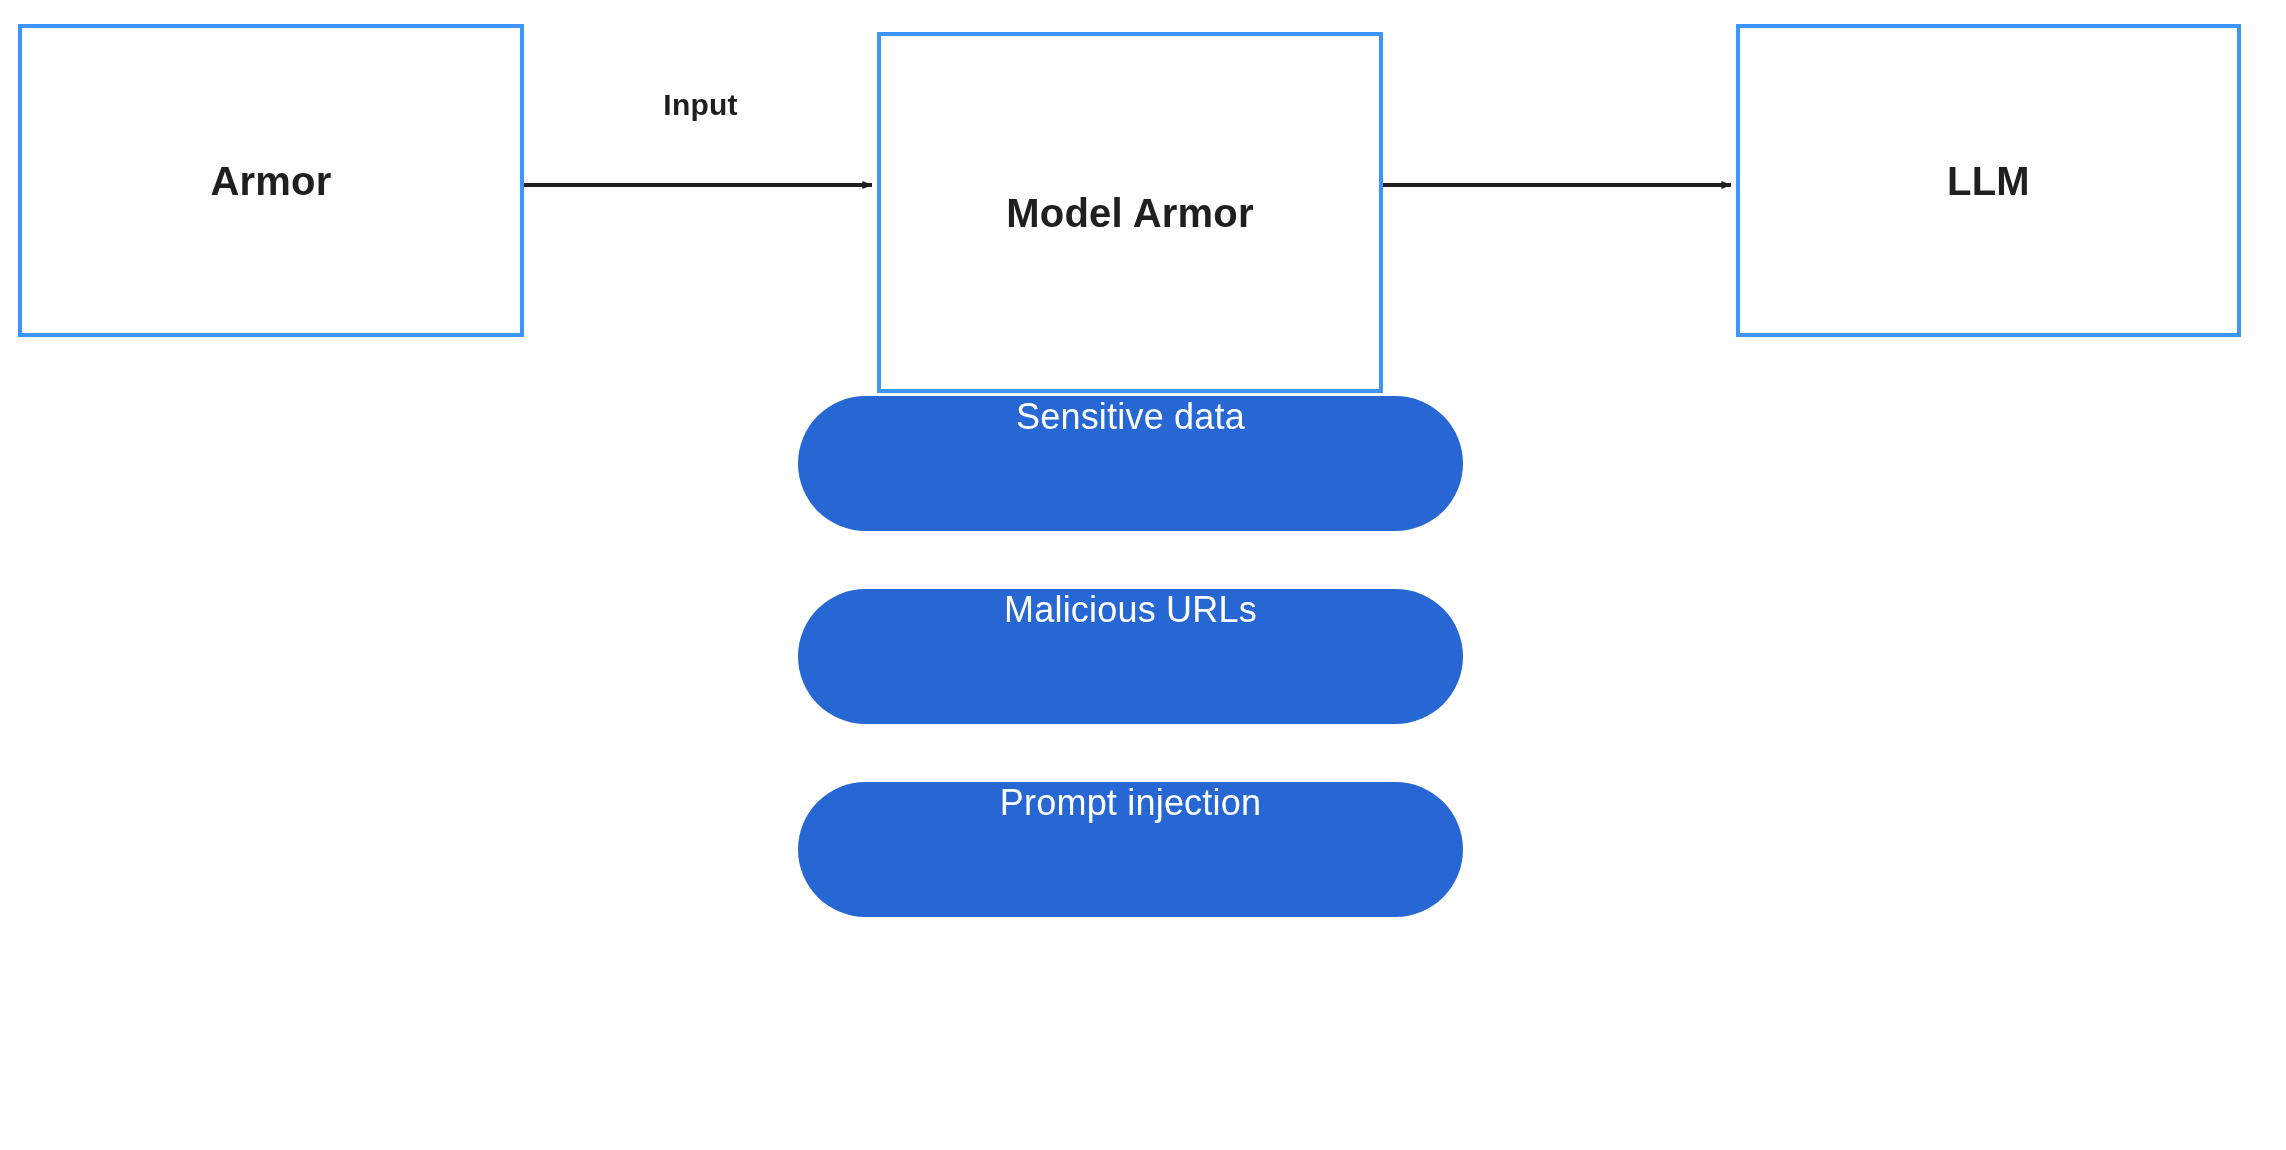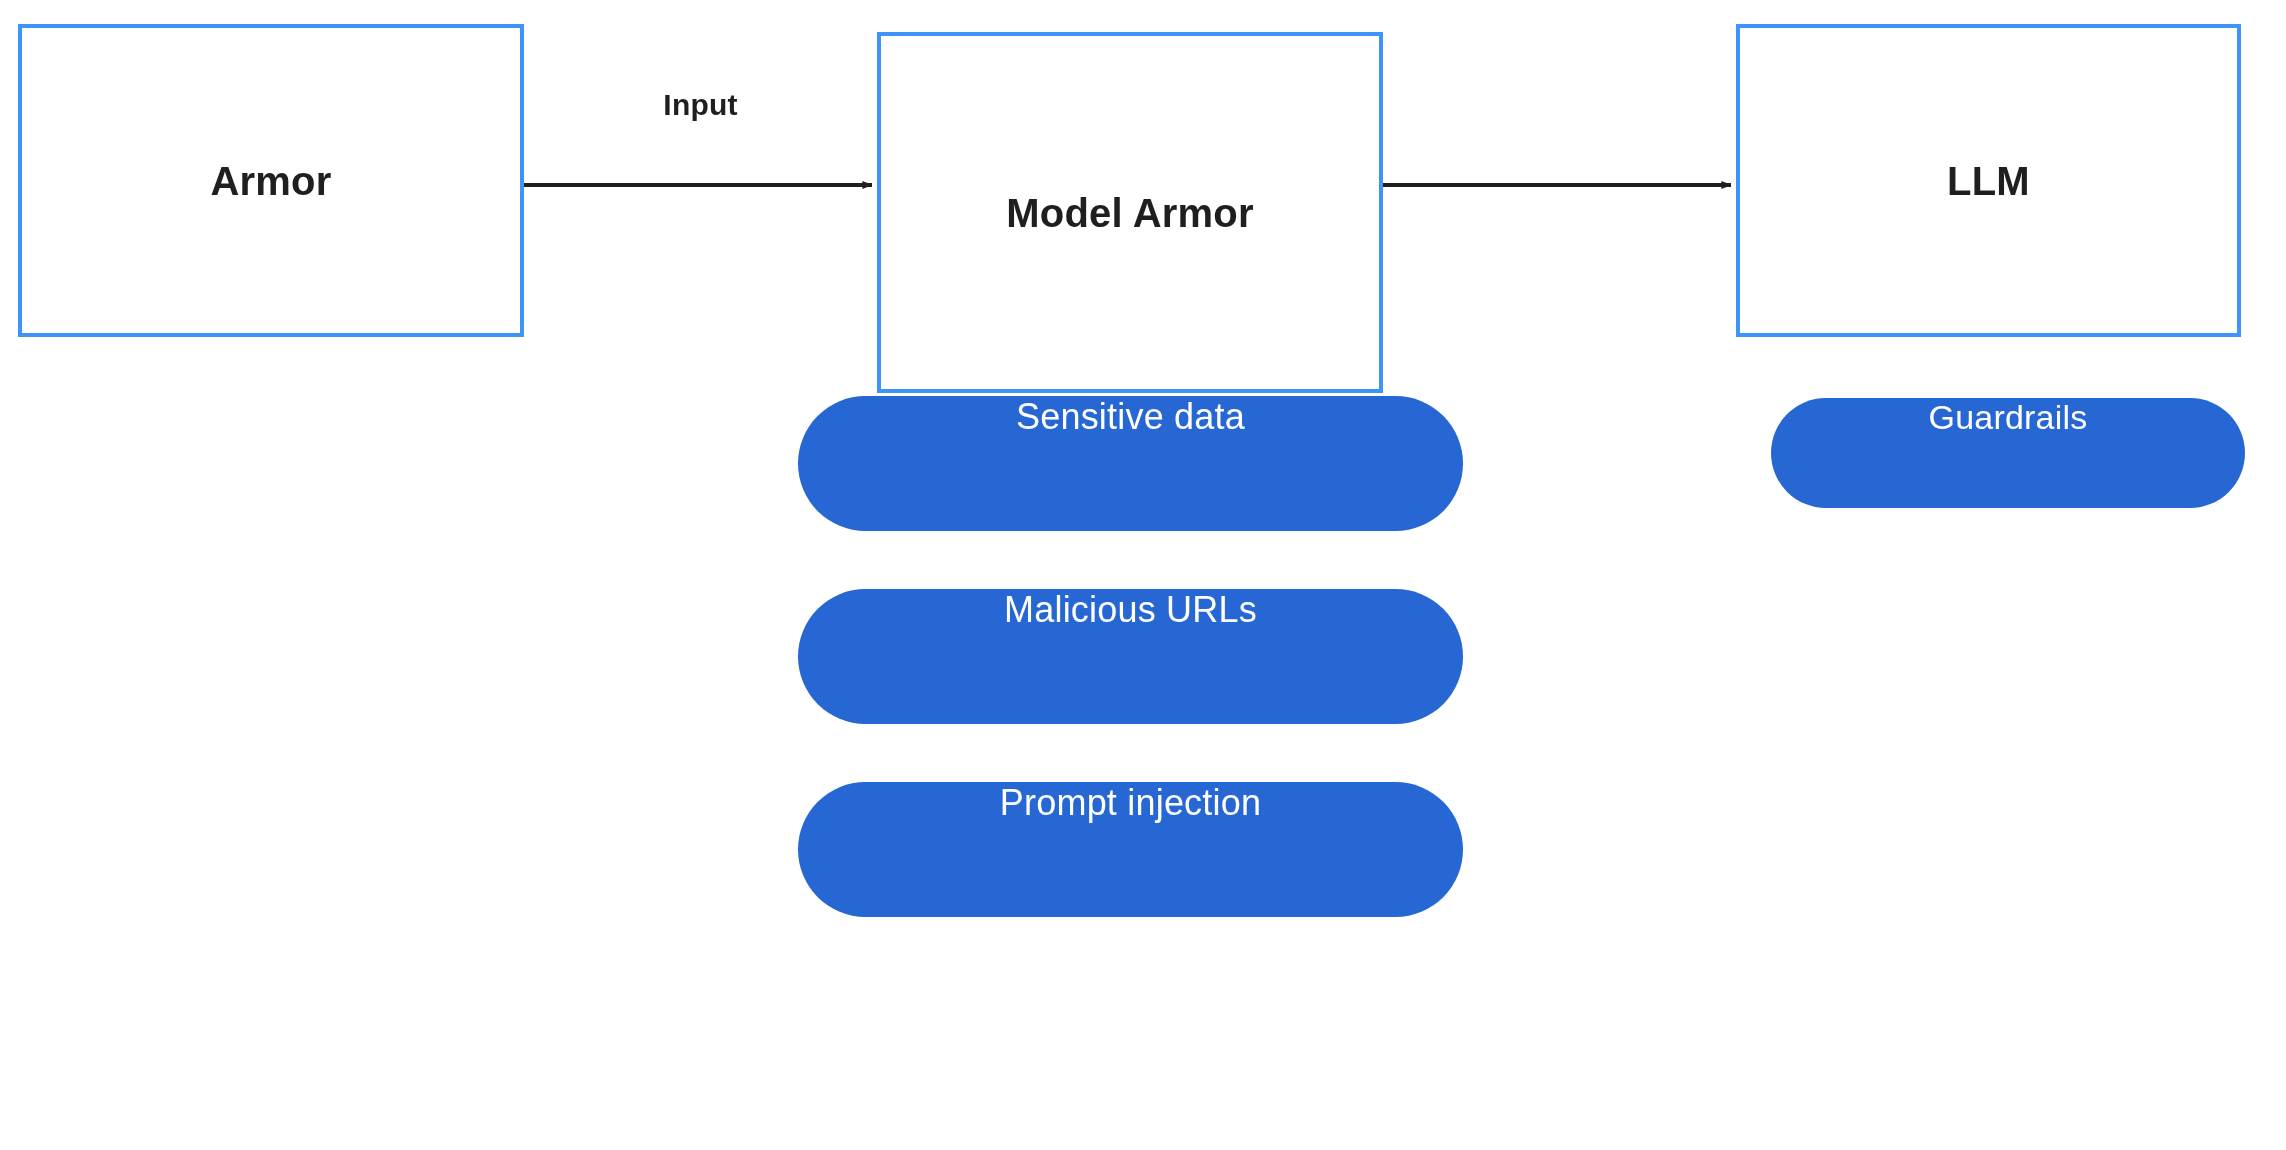--- a/index.html
+++ b/index.html
@@ -142,17 +142,14 @@
   <div class="pill pill-armor pill-armor-0">
     <span class="pill-label">Sensitive data</span>
   </div>
   <div class="pill pill-armor pill-armor-2">
     <span class="pill-label">Prompt injection</span>
   </div>
   <div class="pill pill-armor pill-armor-1">
     <span class="pill-label">Malicious URLs</span>
   </div>
 
-  <div class="pill pill-llm">
-    <span class="pill-label">Guardrails</span>
-  </div>
 
 </div>
 
 </body></html>

